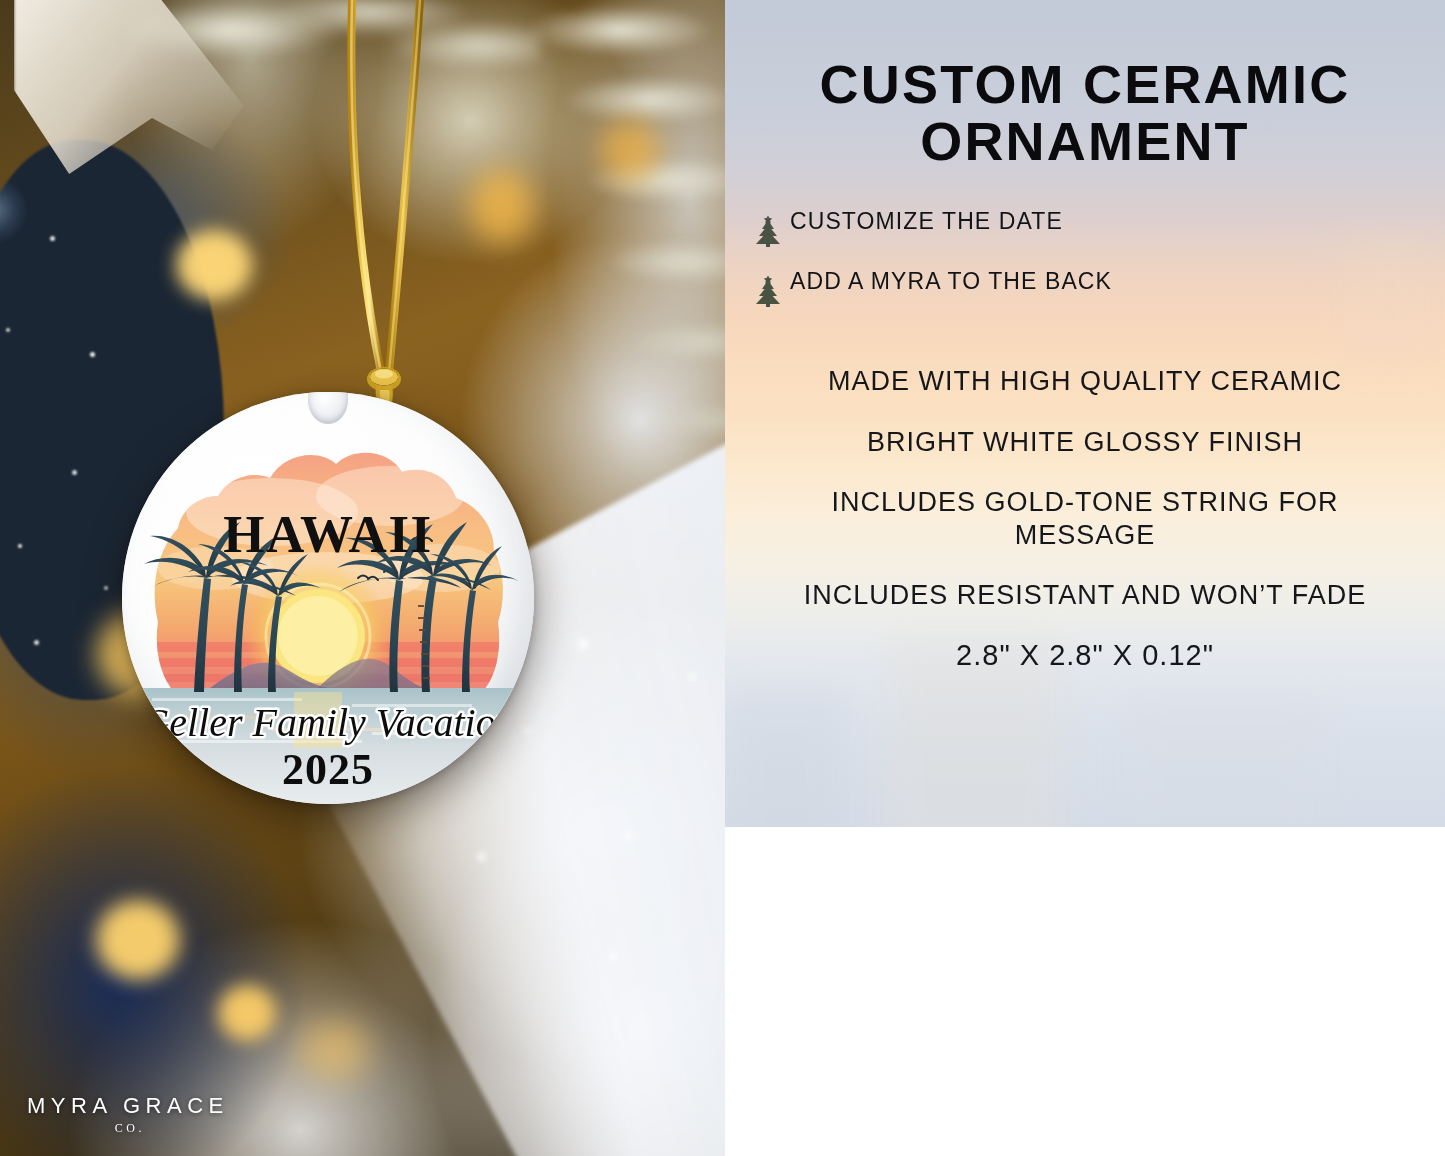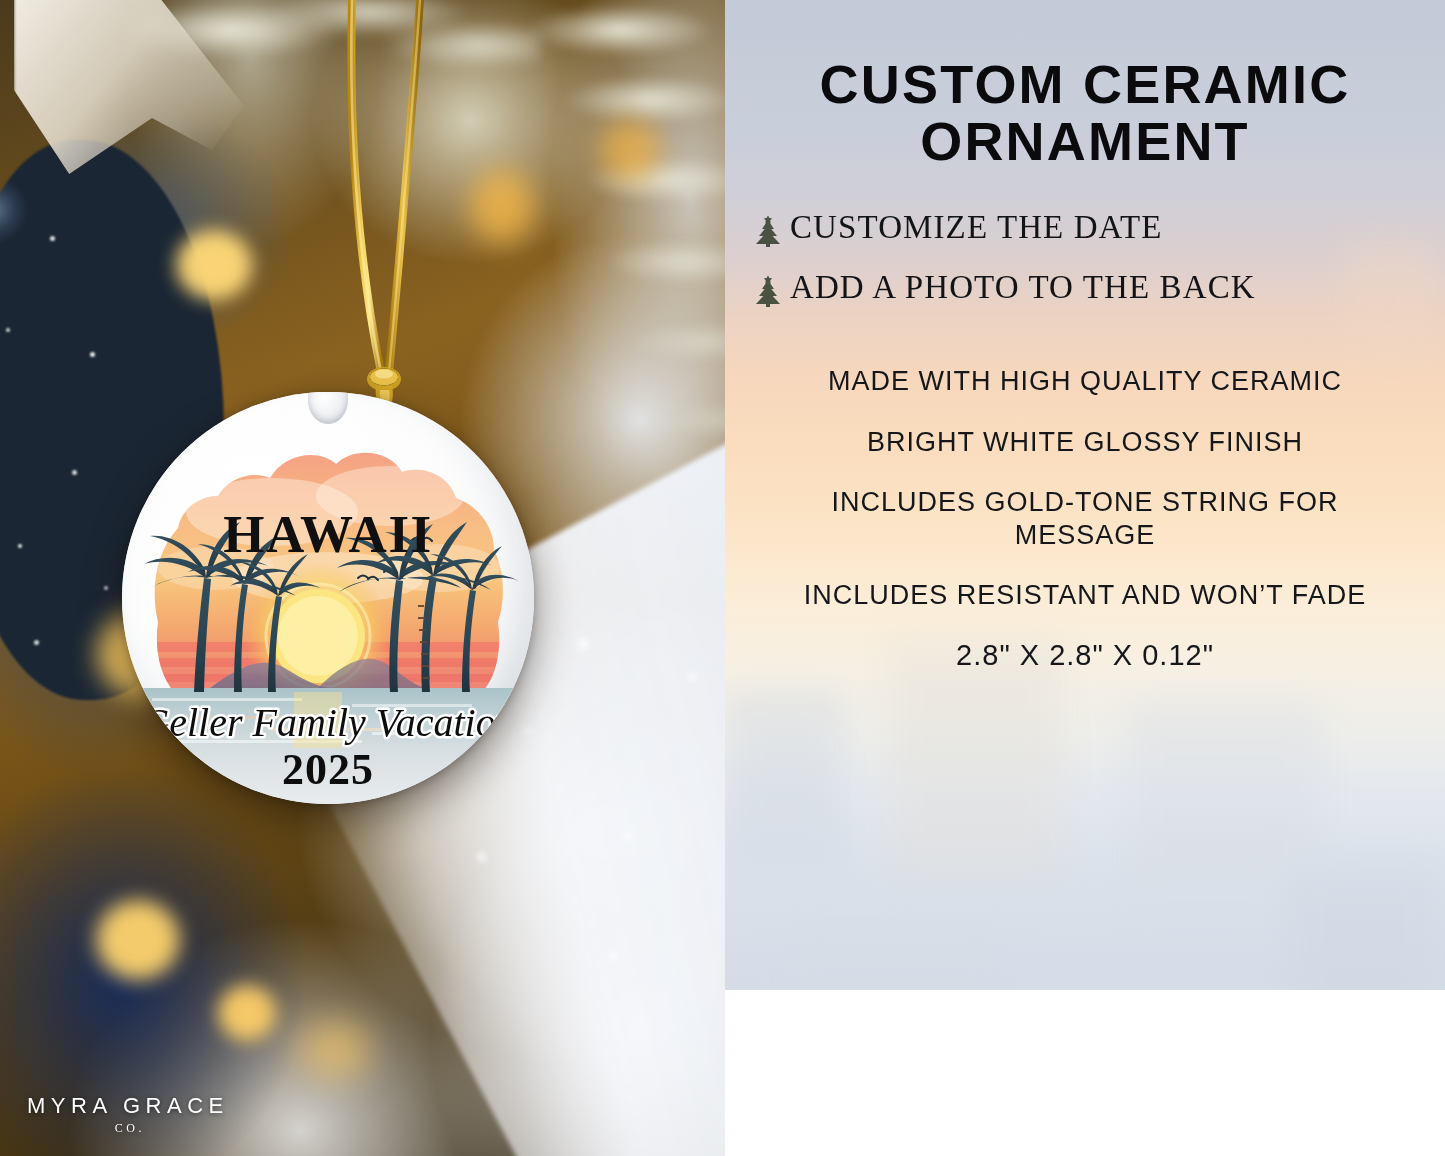--- a/index.html
+++ b/index.html
@@ -142,21 +142,21 @@
     font-family:Liberation Sans, sans-serif; font-size:22px; letter-spacing:5.5px;
     font-weight:400; line-height:1.1;
   }
   #brand .b-sub {
     font-family:"Liberation Serif", serif; font-size:12px; letter-spacing:3.5px;
     text-align:center; margin-top:3px; padding-left:4px;
   }
 
   
   #info {
-    position:absolute; left:725px; top:0; width:720px; height:990px;
+    position:absolute; left:725px; top:0; width:720px; height:827px;
     overflow:hidden;
     background:linear-gradient(180deg,
       #c3cbd9 0%, #c6ccd8 6%, #c9cedb 13%,
       #d0cfd7 20%, #dccfcf 26%, #ecd3c3 32%,
       #f6d7bd 38%, #fadcbe 44%, #fbe1c2 50%,
       #fce8cd 56%, #fbeeda 62%, #f6f0e4 68%,
       #eeeeea 74%, #e4e8ee 80%, #dde3ec 86%,
       #d8dfe9 92%, #d5dce7 100%);
   }
   .info-tex { position:absolute; inset:0; opacity:.38; }
@@ -174,22 +174,22 @@
     color:#14161a; margin-top:64px; padding:0 28px;
   }
 
   .bullets { margin-top:38px; padding-left:14px; }
   .bullet {
     display:flex; align-items:flex-start; gap:9px;
     margin-bottom:17px; text-align:left;
   }
   .bullet .tree { flex:0 0 auto; margin-top:7px; }
   .bullet .btxt {
-    font-family:Liberation Serif, serif; font-weight:400;
-    font-size:33px; letter-spacing:1.1px; line-height:1.16; color:#121418;
+    font-family:Liberation Sans, sans-serif; font-weight:400;
+    font-size:23px; letter-spacing:1.1px; line-height:1.16; color:#121418;
   }
 
   .features { margin-top:54px; }
   .feature {
     font-family:"Liberation Sans", sans-serif; font-weight:400;
     font-size:27px; letter-spacing:1.0px; line-height:1.2;
     color:#15171b; margin-bottom:28px; padding:0 22px;
   }
   .dims {
     font-family:"Liberation Sans", sans-serif; font-weight:400;
@@ -471,21 +471,21 @@
         <div class="bullet">
           <span class="tree">
             <svg width="26" height="32" viewBox="0 0 26 32">
               <path d="M13 0.5 l1.4 2.6 2.8 .5 -2 2 .5 2.8 -2.7-1.4 -2.7 1.4 .5-2.8 -2-2 2.8-.5z" fill="#4a5244"></path>
               <path d="M13 5 L19 14 H7 Z" fill="#4a5244"></path>
               <path d="M13 10 L22 21 H4 Z" fill="#4a5244"></path>
               <path d="M13 16 L25 29 H1 Z" fill="#4a5244"></path>
               <rect x="11" y="28" width="4" height="4" fill="#4a5244"></rect>
             </svg>
           </span>
-          <span class="btxt">ADD A PHOTO TO THE BACK</span>
+          <span class="btxt">ADD A MYRA TO THE BACK</span>
         </div>
       </div>
 
       <div class="features">
         <div class="feature">MADE WITH HIGH QUALITY CERAMIC</div>
         <div class="feature">BRIGHT WHITE GLOSSY FINISH</div>
         <div class="feature">INCLUDES GOLD-TONE STRING FOR MESSAGE</div>
         <div class="feature">INCLUDES RESISTANT AND WON’T FADE</div>
         <div class="dims">2.8" X 2.8" X 0.12"</div>
       </div>

